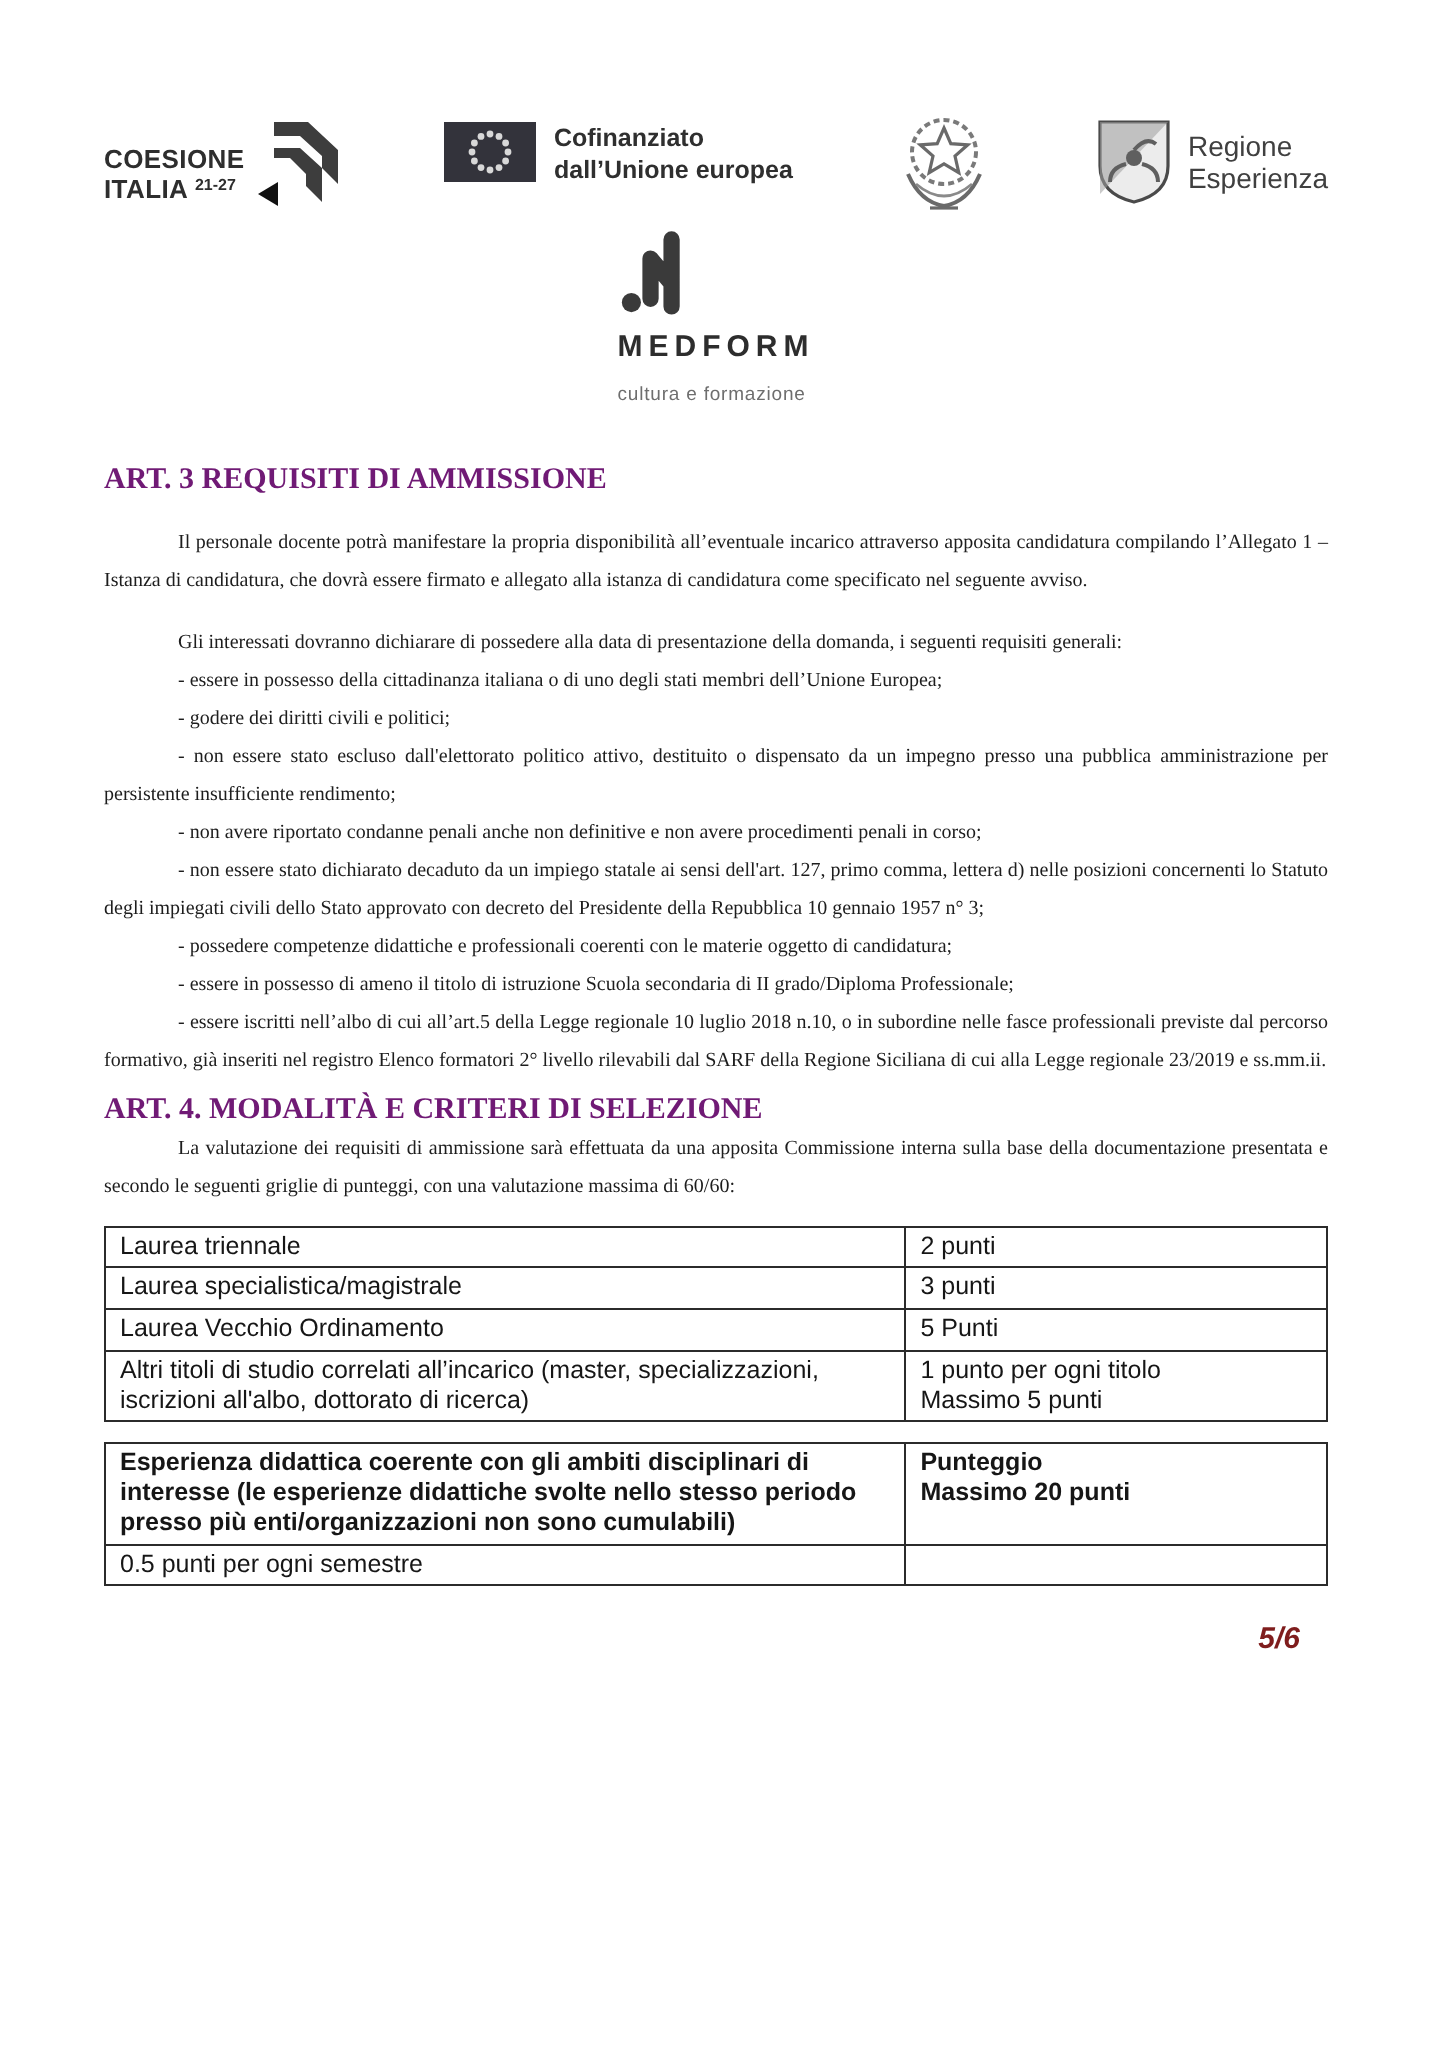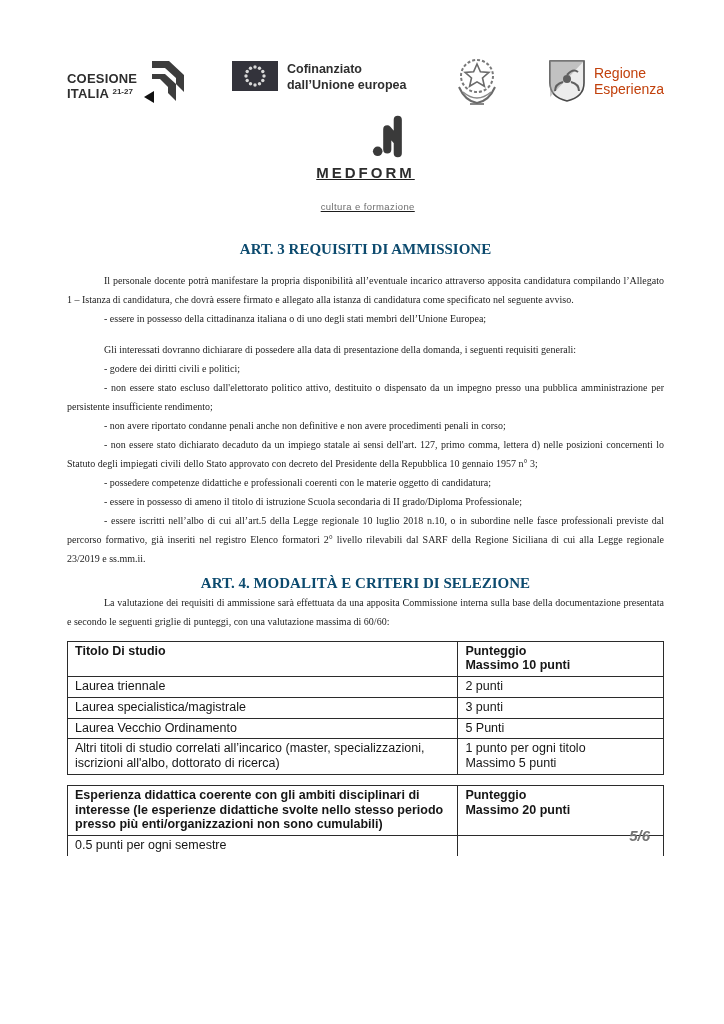--- a/index.html
+++ b/index.html
@@ -1,48 +1,48 @@
 <!DOCTYPE html>
 <html><head>
 <meta charset="utf-8">
 <style>
   html,body{margin:0;padding:0;background:#ffffff;}
   .page{width:724px;height:856px;position:relative;background:#fff;overflow:hidden;
-        padding:52px 60px 0 67px;box-sizing:border-box;color:#1d1d1d;
+        padding:52px 60px 0 52px;box-sizing:border-box;color:#1d1d1d;
         font-family:"Liberation Serif", serif;}
   
   .logo-row{display:flex;justify-content:space-between;align-items:flex-start;height:56px;}
   .coesione{display:flex;align-items:center;gap:5px;margin-top:8px;}
   .coesione-text{font:bold 13px/1.12 "Liberation Sans", sans-serif;color:#2e2e2e;letter-spacing:.2px;}
   .coesione-years{font-size:8px;vertical-align:4px;letter-spacing:0;margin-top:46px;}
   .eu{display:flex;align-items:flex-start;gap:9px;margin-top:9px;}
   .eu-text{font:bold 12.5px/1.25 "Liberation Sans", sans-serif;color:#2f2f2f;margin-top:1px;}
   .emblem-wrap{margin-top:2px;}
   .sicilia{display:flex;align-items:flex-start;gap:8px;margin-top:7px;}
-  .sicilia-text{font:14px/1.15 "Liberation Sans", sans-serif;color:#c2410c;margin-top:6px;}
+  .sicilia-text{font:14px/1.15 "Liberation Sans", sans-serif;color:#404040;margin-top:6px;}
   
-  .medform{width:max-content;margin:6px auto 0;text-align:right;text-decoration:underline;}
+  .medform{width:max-content;margin:6px auto 0;text-align:left;}
   .medform-name{font:bold 15px "Liberation Sans", sans-serif;letter-spacing:3px;color:#2d2d2d;margin-top:2px;}
-  .medform-tag{font:9.5px "Liberation Sans", sans-serif;color:#6e6e6e;letter-spacing:.4px;margin-top:20px;}
+  .medform-tag{font:9.5px "Liberation Sans", sans-serif;color:#6e6e6e;letter-spacing:.4px;margin-top:10px;}
   
-  .art-title{font:bold 15px/1.25 "Liberation Serif", serif;text-align:center;color:#0c4a6e;margin:28px 0 0;}
+  .art-title{font:bold 15px/1.25 "Liberation Serif", serif;text-align:left;color:#701a75;margin:28px 0 0;}
   .art-title.second{margin:6px 0 0;}
   p.body{font-size:10px;line-height:19px;text-align:justify;margin:0;text-indent:37px;color:#1d1d1d;}
   p.body.gap{margin-top:12px;}
   
   .doc-table{width:100%;border-collapse:collapse;margin-top:10px;
              font-family:"Liberation Sans", sans-serif;font-size:12.5px;line-height:1.18;color:#161616;}
   .doc-table th,.doc-table td{border:1.6px solid #2b2b2b;padding:2px 7px 3px;text-align:left;
              vertical-align:top;white-space:pre-line;font-weight:normal;}
   .doc-table th{font-weight:bold;}
   .col-left{width:65.5%;}
   .col-right{width:34.5%;}
   
-  .footer-page{position:absolute;right:74px;bottom:12px;
-               font:italic bold 15px "Liberation Sans", sans-serif;color:#737373;}
+  .footer-page{position:absolute;right:74px;bottom:28px;
+               font:italic bold 15px "Liberation Sans", sans-serif;color:#7f1d1d;}
 </style>
 </head>
 <body>
 
 <div class="page">
 
   <div class="logo-row">
 
     <div class="coesione">
       <div class="coesione-text">
@@ -121,44 +121,39 @@
         <circle cx="7" cy="39" r="5" fill="#3a3a3a"></circle>
         <path d="M17 37 L17 16 L28 29 L28 6 M28 29 L28 41" stroke="#3a3a3a" stroke-width="8.5" stroke-linecap="round" stroke-linejoin="round"></path>
       </svg>
     </span>
     <div class="medform-name">MEDFORM</div>
     <div class="medform-tag">cultura e formazione</div>
   </div>
 
   <h1 class="art-title">ART. 3 REQUISITI DI AMMISSIONE</h1>
   <p class="body gap">Il personale docente potrà manifestare la propria disponibilità all’eventuale incarico attraverso apposita candidatura compilando l’Allegato 1 – Istanza di candidatura, che dovrà essere firmato e allegato alla istanza di candidatura come specificato nel seguente avviso.</p>
+  <p class="body gap">Gli interessati dovranno dichiarare di possedere alla data di presentazione della domanda, i seguenti requisiti generali:</p>
   <p class="body">- essere in possesso della cittadinanza italiana o di uno degli stati membri dell’Unione Europea;</p>
-  <p class="body gap">Gli interessati dovranno dichiarare di possedere alla data di presentazione della domanda, i seguenti requisiti generali:</p>
   <p class="body">- godere dei diritti civili e politici;</p>
   <p class="body">- non essere stato escluso dall'elettorato politico attivo, destituito o dispensato da un impegno presso una pubblica amministrazione per persistente insufficiente rendimento;</p>
   <p class="body">- non avere riportato condanne penali anche non definitive e non avere procedimenti penali in corso;</p>
   <p class="body">- non essere stato dichiarato decaduto da un impiego statale ai sensi dell'art. 127, primo comma, lettera d) nelle posizioni concernenti lo Statuto degli impiegati civili dello Stato approvato con decreto del Presidente della Repubblica 10 gennaio 1957 n° 3;</p>
   <p class="body">- possedere competenze didattiche e professionali coerenti con le materie oggetto di candidatura;</p>
   <p class="body">- essere in possesso di ameno il titolo di istruzione Scuola secondaria di II grado/Diploma Professionale;</p>
   <p class="body">- essere iscritti nell’albo di cui all’art.5 della Legge regionale 10 luglio 2018 n.10, o in subordine nelle fasce professionali previste dal percorso formativo, già inseriti nel registro Elenco formatori 2° livello rilevabili dal SARF della Regione Siciliana di cui alla Legge regionale 23/2019 e ss.mm.ii.</p>
 
   <h1 class="art-title second">ART. 4. MODALITÀ E CRITERI DI SELEZIONE</h1>
   <p class="body">La valutazione dei requisiti di ammissione sarà effettuata da una apposita Commissione interna sulla base della documentazione presentata e secondo le seguenti griglie di punteggi, con una valutazione massima di 60/60:</p>
 
   <table class="doc-table">
     <colgroup>
         <col class="col-left">
         <col class="col-right">
       </colgroup>
     <tbody>
-        <tr>
-      <th>Titolo Di studio</th>
-      <th>Punteggio
-Massimo 10 punti</th>
-    </tr>
     <tr>
       <td>Laurea triennale</td>
       <td>2 punti</td>
     </tr>
     <tr>
       <td>Laurea specialistica/magistrale</td>
       <td>3 punti</td>
     </tr>
     <tr>
       <td>Laurea Vecchio Ordinamento</td>

